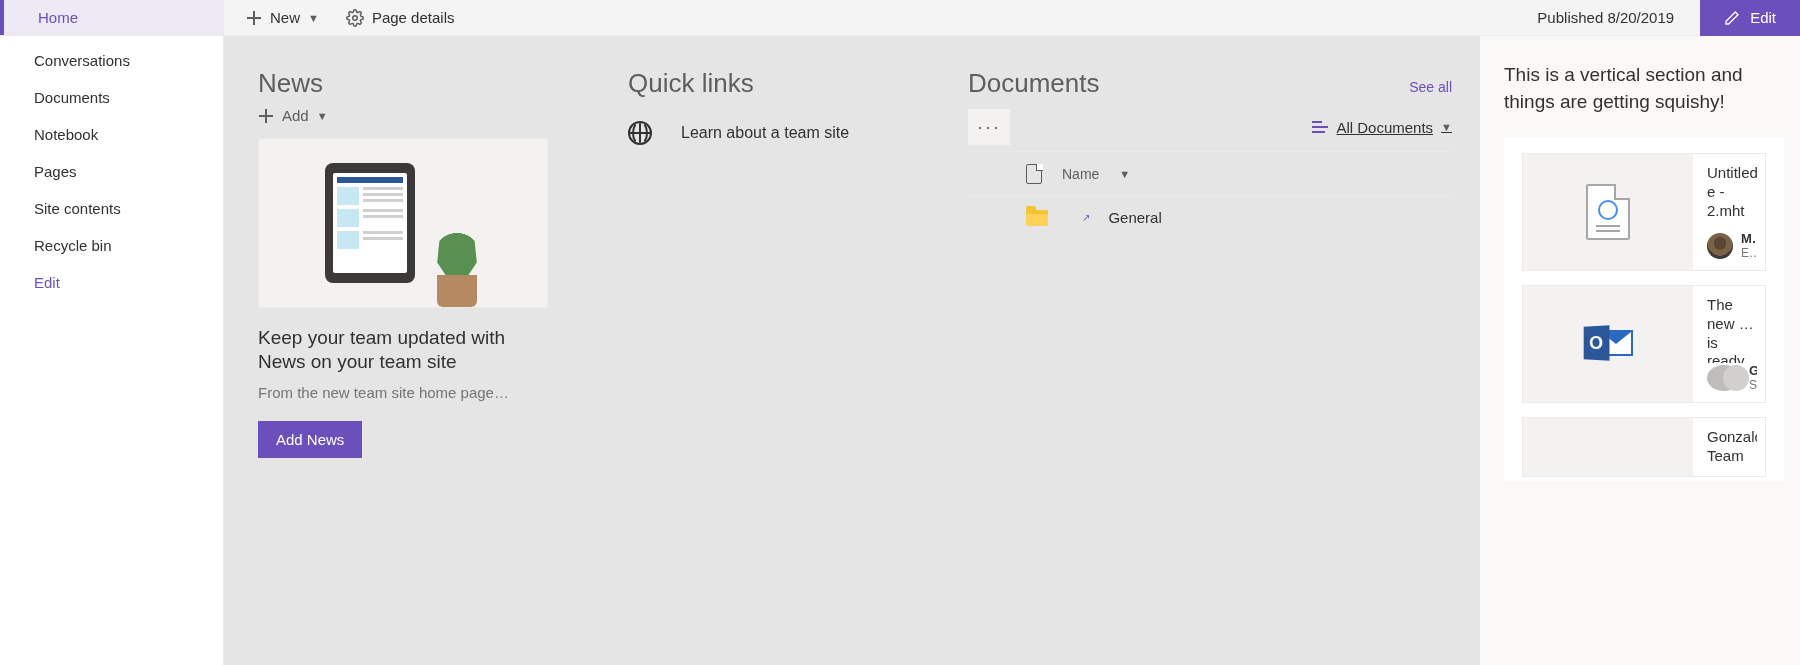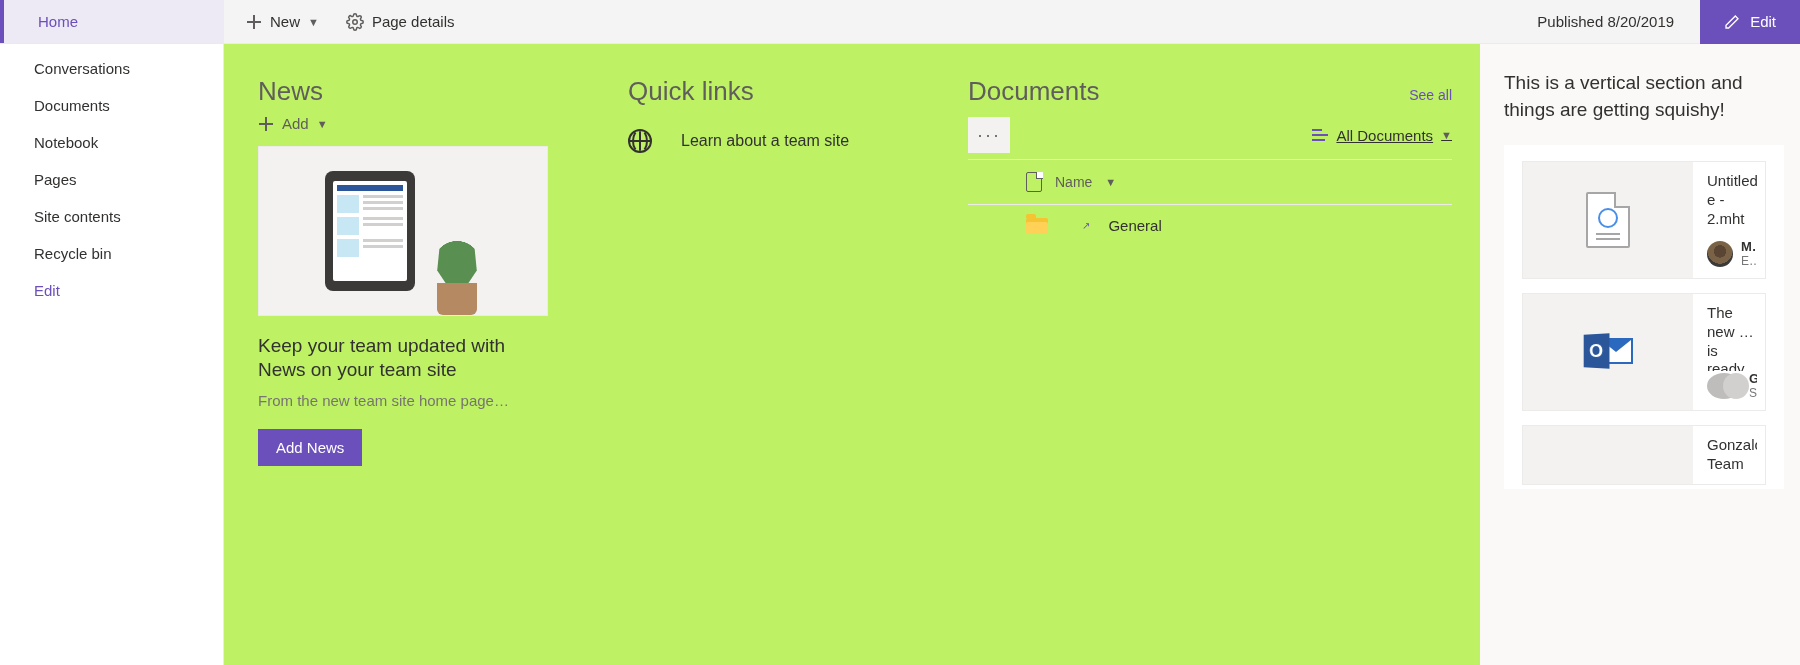--- a/index.html
+++ b/index.html
@@ -13,21 +13,21 @@
     flex-direction: column;
     width: 1800px;
     height: 665px;
     overflow: hidden;
   }
 
   
   .command-bar {
     display: flex;
     align-items: center;
-    height: 44px;
+    height: 36px;
     background: #f4f4f4;
     border-bottom: 1px solid #edebe9;
     padding: 0 0 0 0;
   }
   .command-bar-left {
     width: 224px;
     height: 100%;
     display: flex;
     align-items: center;
     padding-left: 34px;
@@ -96,21 +96,21 @@
   .nav-item.link { color: #6b4fbb; }
 
   
   .canvas {
     flex: 1;
     display: flex;
     background: #faf9f8;
     min-width: 0;
   }
   .page-main {
-    background: #bef264;
+    background: #e5e5e5;
     flex: 1;
     padding: 32px 28px 0 34px;
     display: flex;
     gap: 40px;
     min-width: 0;
   }
 
   
   .col { display: flex; flex-direction: column; min-width: 0; }
   .wp-title {
@@ -228,21 +228,21 @@
   }
   .docs-view {
     margin-left: auto; display: inline-flex; align-items: center; gap: 8px;
     color: #323130; cursor: pointer; font-size: 15px; text-decoration: underline;
   }
   .view-lines { width: 16px; height: 12px; display: flex; flex-direction: column; justify-content: space-between; }
   .view-line { height: 2px; background: #6b4fbb; }
   .view-line:nth-child(1){width:60%} .view-line:nth-child(2){width:100%} .view-line:nth-child(3){width:80%}
 
   .docs-colhead {
-    display: flex; align-items: center; gap: 13px;
+    display: flex; align-items: center; gap: 20px;
     padding: 12px 0 12px 58px; border-bottom: 1px solid #edebe9;
     color: #605e5c; font-size: 14px;
   }
   .file-icon {
     width: 16px; height: 20px; border: 1.5px solid #605e5c; border-radius: 2px;
     position: relative;
   }
   .file-icon::after {
     content: ""; position: absolute; right: -1.5px; top: -1.5px;
     width: 6px; height: 6px; background: #fff; border-left: 1.5px solid #605e5c;

